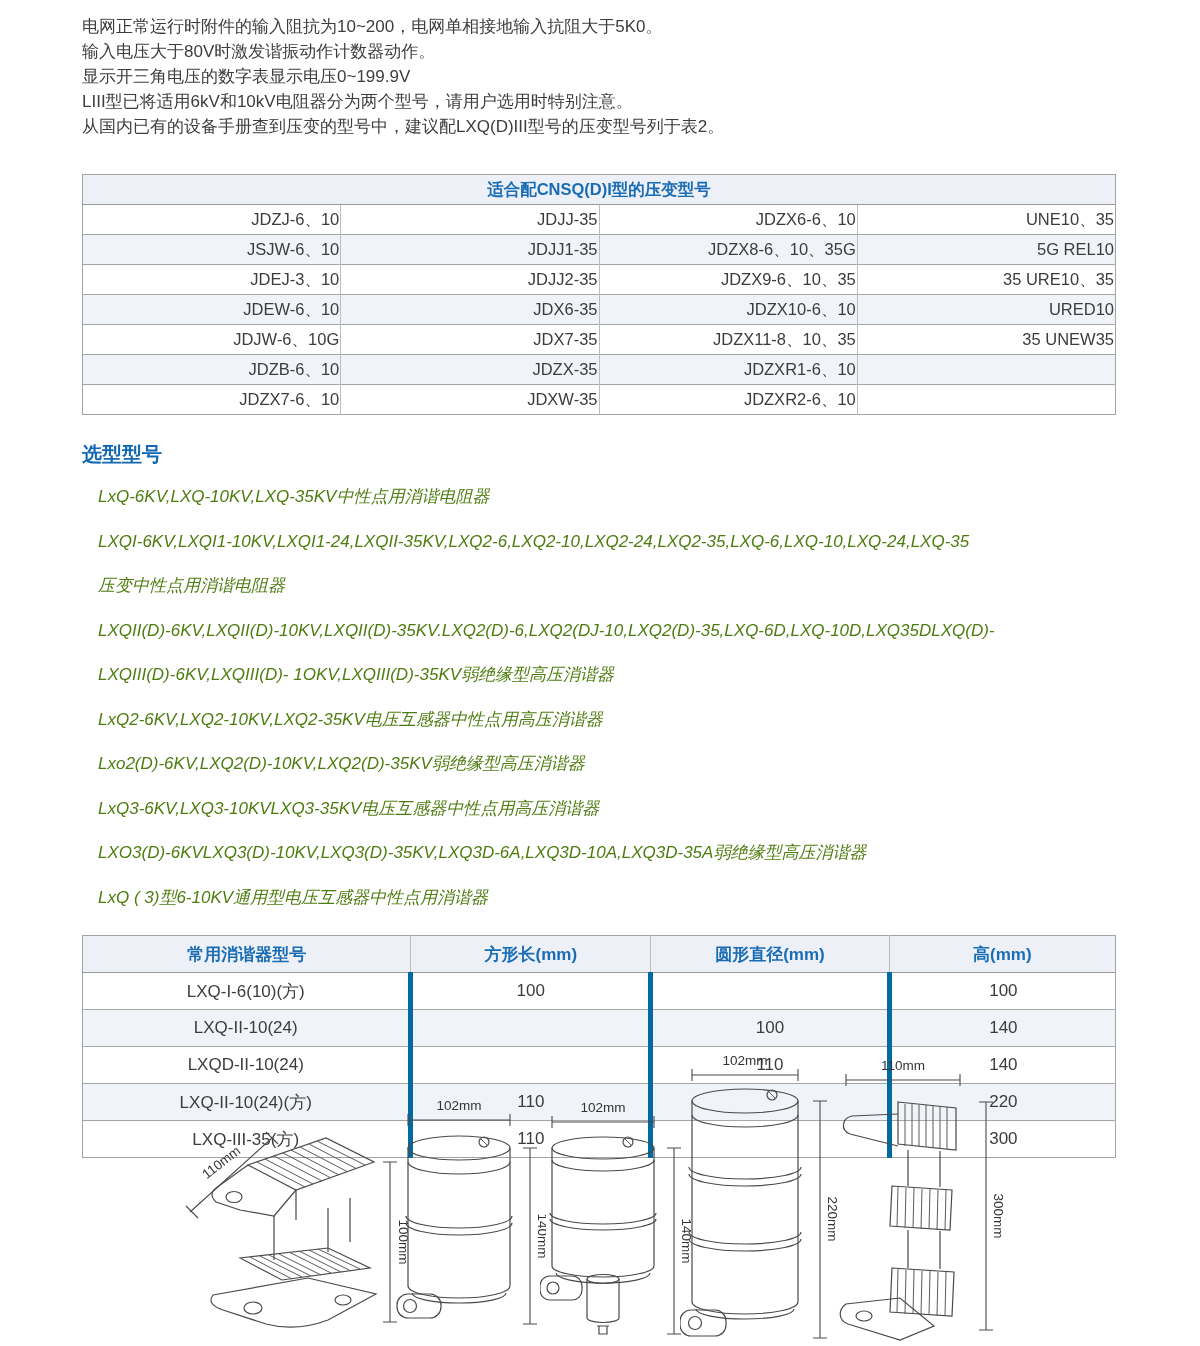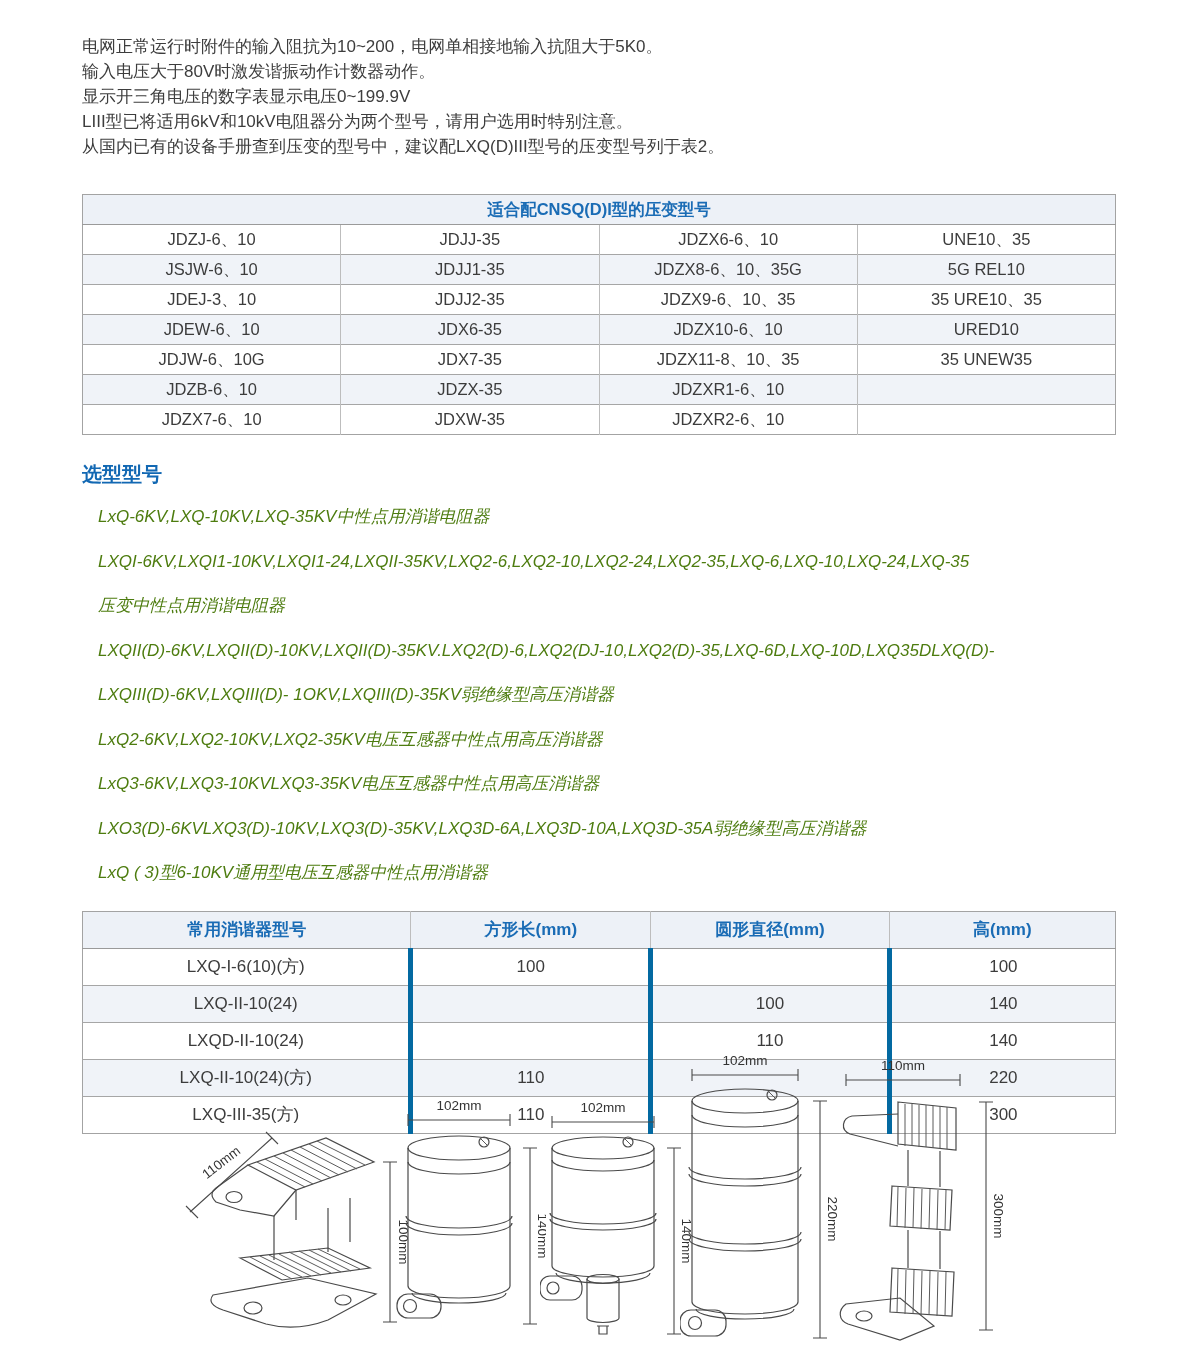--- a/index.html
+++ b/index.html
@@ -1,30 +1,30 @@
 <!DOCTYPE html>
 <html><head>
 <meta charset="utf-8">
 <style>
   html,body{margin:0;padding:0;}
   body{
     width:1200px;height:1346px;background:#ffffff;position:relative;overflow:hidden;
     font-family:"Liberation Sans","DejaVu Sans",sans-serif;color:#3d3d3d;
   }
   .content{position:absolute;left:82px;top:0;width:1034px;}
-  .intro{padding-top:34px;}
+  .intro{padding-top:14px;}
   .intro p{margin:0;font-size:17px;line-height:25px;color:#3d3d3d;}
   table{border-collapse:collapse;width:100%;table-layout:fixed;}
   .t1{margin-top:35px;border:1px solid #a3a3a3;}
   .t1 th{
     background:#edf1f7;color:#1a6cb5;font-weight:bold;font-size:16.5px;
     height:27px;border-bottom:1px solid #9a9a9a;text-align:center;
   }
   .t1 td{
-    height:27px;text-align:center;font-size:16.5px;color:#3c3c3c;
+    height:27px;text-align:right;font-size:16.5px;color:#3c3c3c;
     border-top:1px solid #a6a6a6;border-left:1px solid #bdbdbd;
   }
   .t1 td:first-child{border-left:none;}
   .t1 tbody tr:nth-child(even) td{background:#f0f3f8;}
   .section-heading{
     color:#1268b3;font-size:20px;font-weight:bold;margin:27px 0 17px 0;line-height:24px;
   }
   .models{margin-top:13px;}
   .models p{margin:16px;font-size:17px;line-height:28.5px;color:#4d7c0f;font-style:italic;}
   .t2{margin-top:23px;border:1px solid #a3a3a3;}
@@ -112,20 +112,21 @@
 
   <h2 class="section-heading">选型型号</h2>
 
   <div class="models">
     <p>LxQ-6KV,LXQ-10KV,LXQ-35KV中性点用消谐电阻器</p>
     <p>LXQI-6KV,LXQI1-10KV,LXQI1-24,LXQII-35KV,LXQ2-6,LXQ2-10,LXQ2-24,LXQ2-35,LXQ-6,LXQ-10,LXQ-24,LXQ-35</p>
     <p>压变中性点用消谐电阻器</p>
     <p>LXQII(D)-6KV,LXQII(D)-10KV,LXQII(D)-35KV.LXQ2(D)-6,LXQ2(DJ-10,LXQ2(D)-35,LXQ-6D,LXQ-10D,LXQ35DLXQ(D)-</p>
     <p>LXQIII(D)-6KV,LXQIII(D)- 1OKV,LXQIII(D)-35KV弱绝缘型高压消谐器</p>
     <p>LxQ2-6KV,LXQ2-10KV,LXQ2-35KV电压互感器中性点用高压消谐器</p>
+    <p>Lxo2(D)-6KV,LXQ2(D)-10KV,LXQ2(D)-35KV弱绝缘型高压消谐器</p>
     <p>LxQ3-6KV,LXQ3-10KVLXQ3-35KV电压互感器中性点用高压消谐器</p>
     <p>LXO3(D)-6KVLXQ3(D)-10KV,LXQ3(D)-35KV,LXQ3D-6A,LXQ3D-10A,LXQ3D-35A弱绝缘型高压消谐器</p>
     <p>LxQ ( 3)型6-10KV通用型电压互感器中性点用消谐器</p>
   </div>
 
   <table class="t2">
     <colgroup>
         <col style="width:31.8%">
         <col style="width:23.2%">
         <col style="width:23.1%">

